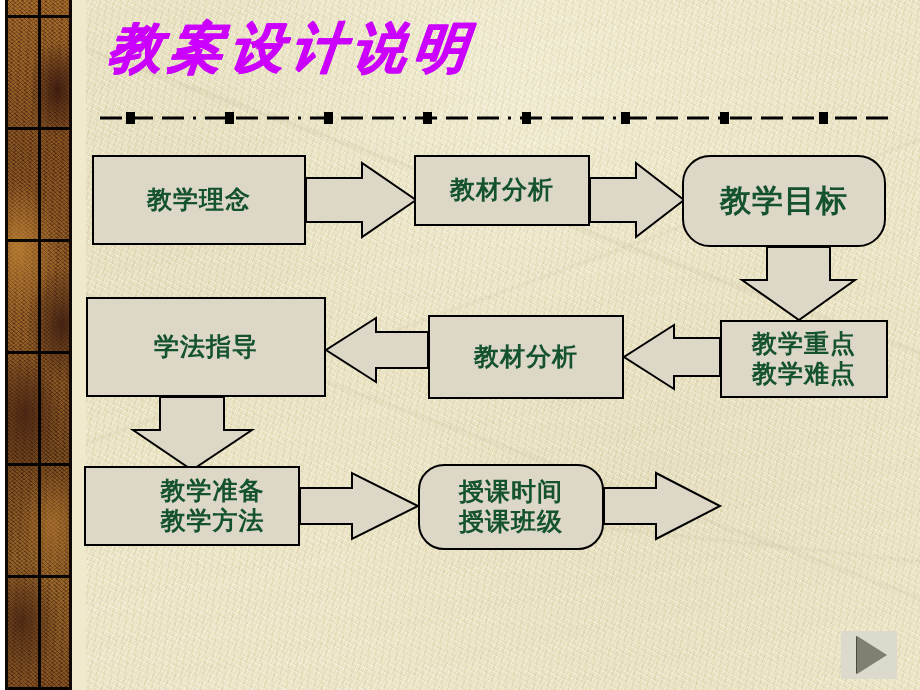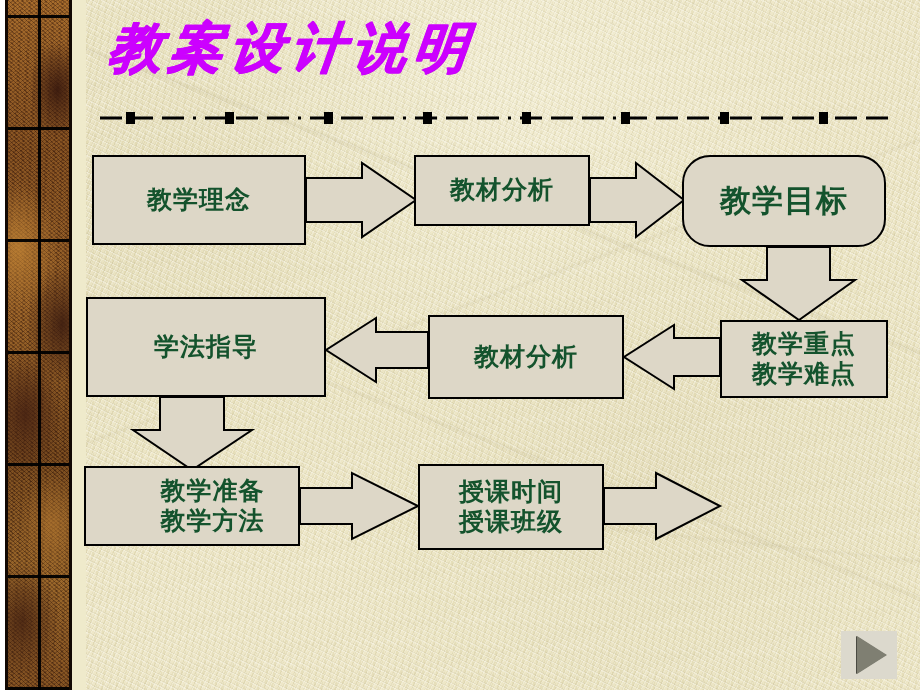--- a/index.html
+++ b/index.html
@@ -145,21 +145,21 @@
   }
 
   
   #box-lixuan   { left: 92px;  top: 155px; width: 214px; height: 90px; }
   #box-jiaocai  { left: 414px; top: 155px; width: 176px; height: 71px; }
   #box-mubiao   { left: 682px; top: 155px; width: 204px; height: 92px; }
   #box-zhongdian{ left: 720px; top: 320px; width: 168px; height: 78px; }
   #box-xueqing  { left: 428px; top: 315px; width: 196px; height: 84px; }
   #box-xuefa    { left: 86px;  top: 297px; width: 240px; height: 100px; }
   #box-zhunbei  { left: 84px;  top: 466px; width: 216px; height: 80px; padding-left: 41px; }
-  #box-shijian  { left: 418px; top: 464px; width: 186px; height: 86px; }
+  #box-shijian  { left: 418px; top: 464px; width: 186px; height: 86px; border-radius: 26px; }
   #box-zuzhi    { left: 716px; top: 462px; width: 176px; height: 92px; }
 
   
   #arrow-layer {
     position: absolute;
     inset: 0;
     pointer-events: none;
   }
   .blockarrow {
     fill: #ddd7c7;

